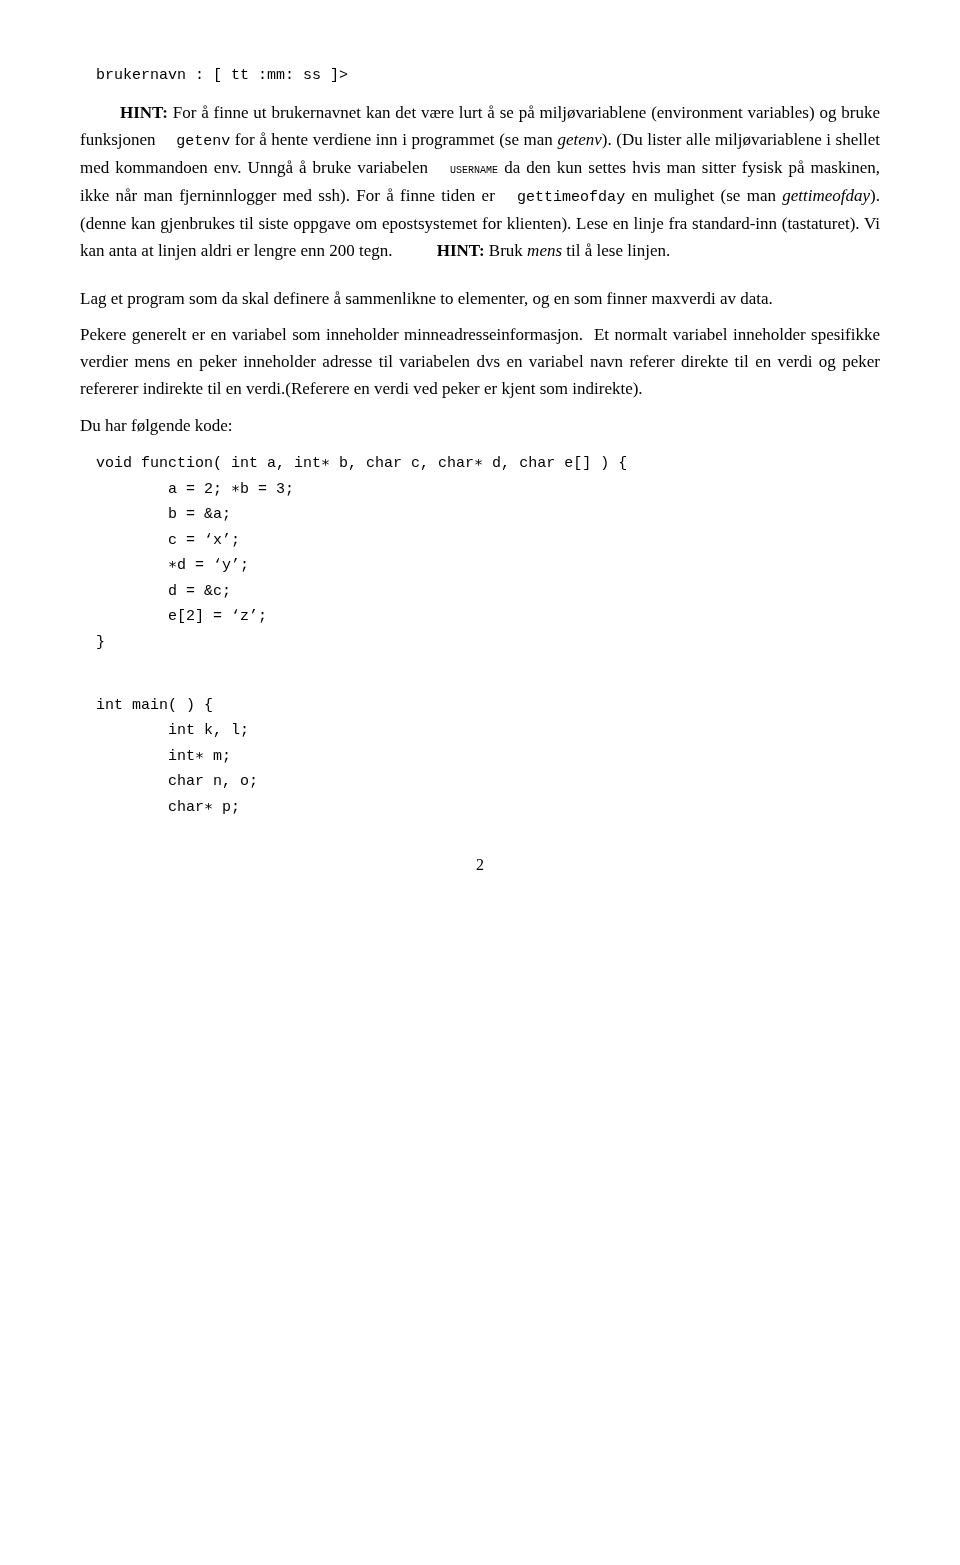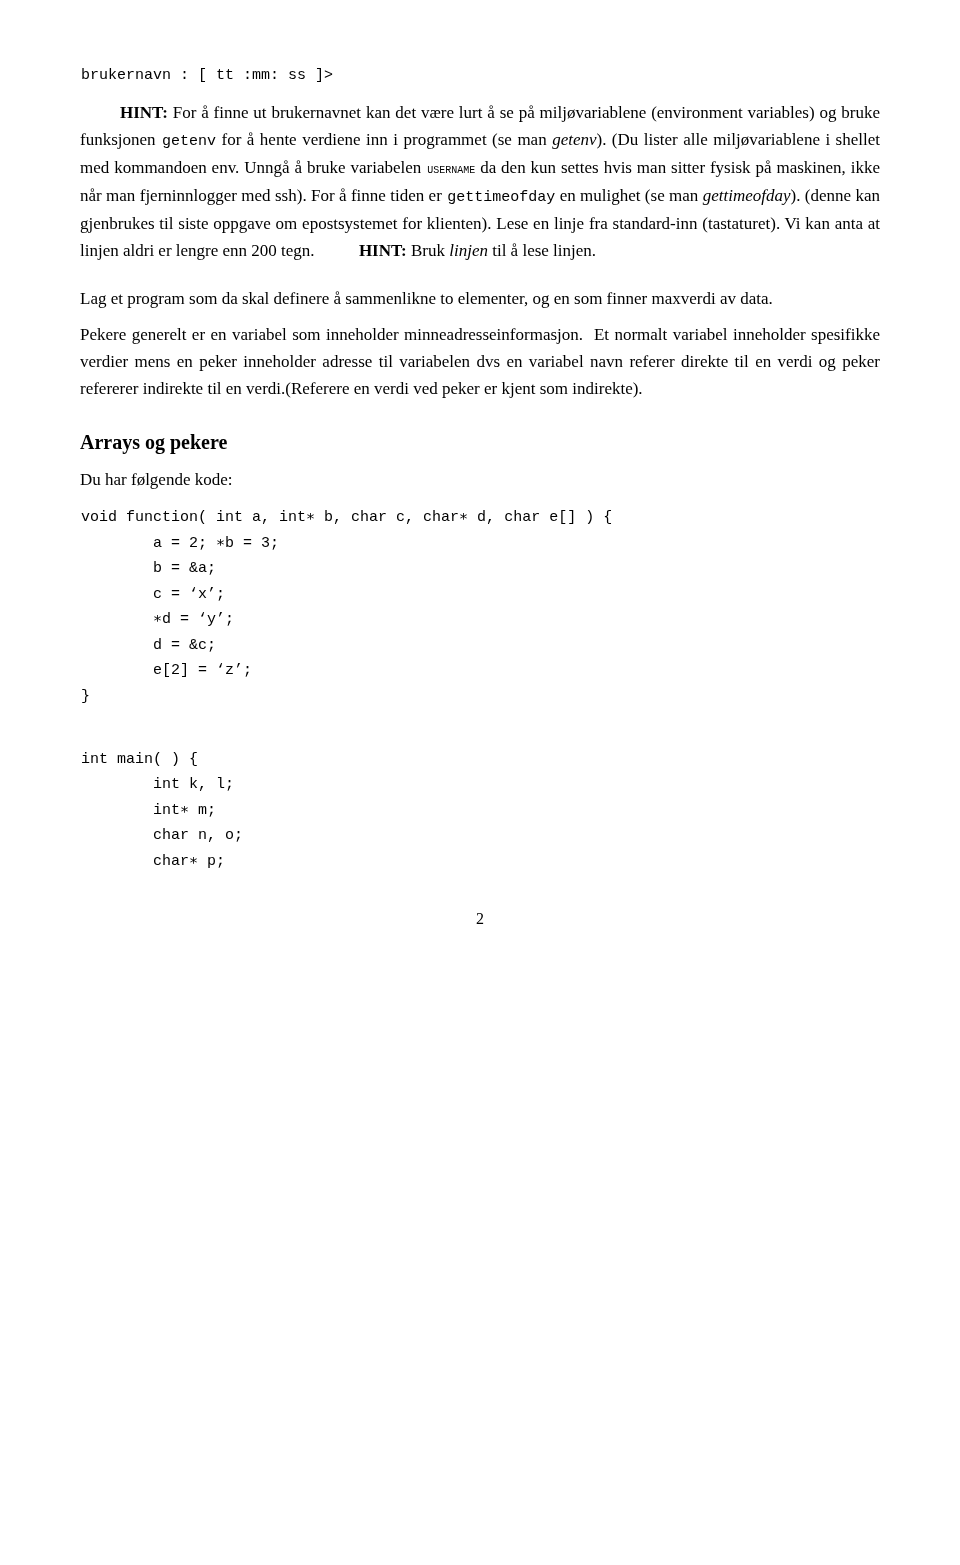--- a/index.html
+++ b/index.html
@@ -48,21 +48,21 @@
       font-size: 20px;
       font-weight: bold;
       margin-top: 1.2em;
       margin-bottom: 0.4em;
     }
 
     .code-block {
       font-family: "Courier New", "Courier", monospace;
       font-size: 15px;
       line-height: 1.7;
-      margin: 0.8em 0 0.8em 1px;
+      margin: 0.8em 0 0.8em 16px;
       white-space: pre;
     }
 
     .page-number {
       text-align: center;
       margin-top: 2em;
       font-size: 16px;
     }
 
     .define-question {
@@ -84,44 +84,41 @@
   <div class="text-block">
     <p>
       <span class="bold">HINT:</span> For å finne ut brukernavnet kan det være lurt å se på miljøvariablene
       (environment variables) og bruke funksjonen <span class="code-block" style="display:inline; font-size:15px;">getenv</span> for å hente verdiene inn
       i programmet (se man <span class="italic">getenv</span>). (Du lister alle miljøvariablene i shellet med
       kommandoen env. Unngå å bruke variabelen <span class="code-block" style="display:inline; font-size:10px;">USERNAME</span> da den kun settes
       hvis man sitter fysisk på maskinen, ikke når man fjerninnlogger med ssh). For
       å finne tiden er <span class="code-block" style="display:inline; font-size:15px;">gettimeofday</span> en mulighet (se man <span class="italic">gettimeofday</span>).
       (denne kan gjenbrukes til siste oppgave om epostsystemet for klienten).
       Lese en linje fra standard-inn (tastaturet). Vi kan anta at linjen aldri er lengre
-      enn 200 tegn. <span class="bold">HINT:</span> Bruk <span class="italic">linjen</span> til å lese linjen.
+      enn 200 tegn. <span class="bold">HINT:</span> Bruk <span class="italic">mens</span> til å lese linjen.
     </p>
   </div>
 
   <div class="text-block define-question">
     <p>
       Lag et program som da skal definere å sammenlikne to elementer, og en som
       finner maxverdi av data.
     </p>
   </div>
 
 
   <div class="text-block">
     <p>
       Pekere generelt er en variabel som inneholder minneadresseinformasjon.&nbsp; Et
       normalt variabel inneholder spesifikke verdier mens en peker inneholder adresse
       til variabelen dvs en variabel navn referer direkte til en verdi og peker refererer
       indirekte til en verdi.(Referere en verdi ved peker er kjent som indirekte).
     </p>
   </div>
 
-  <div class="subsection-heading">
-    Arrays og pekere
-  </div>
 
   <div class="text-block">
     <p>Du har følgende kode:</p>
   </div>
 
   <div class="code-block">void function( int a, int∗ b, char c, char∗ d, char e[] ) {
         a = 2; ∗b = 3;
         b = &amp;a;
         c = ‘x’;
         ∗d = ‘y’;

